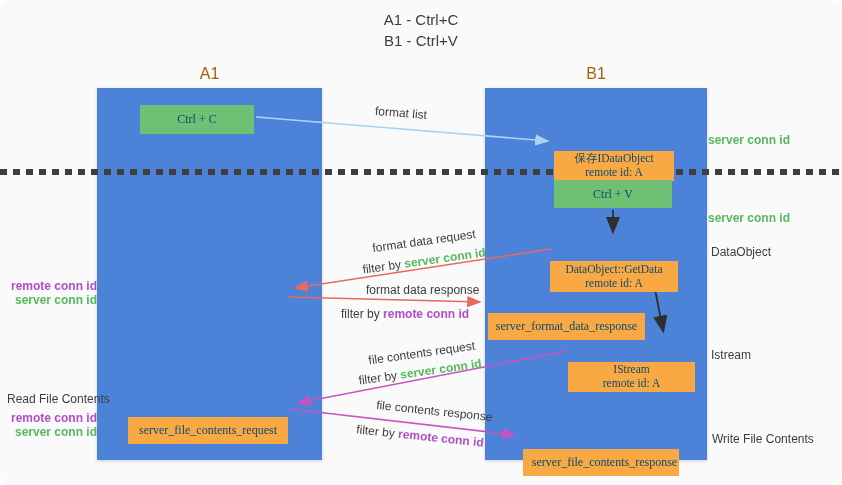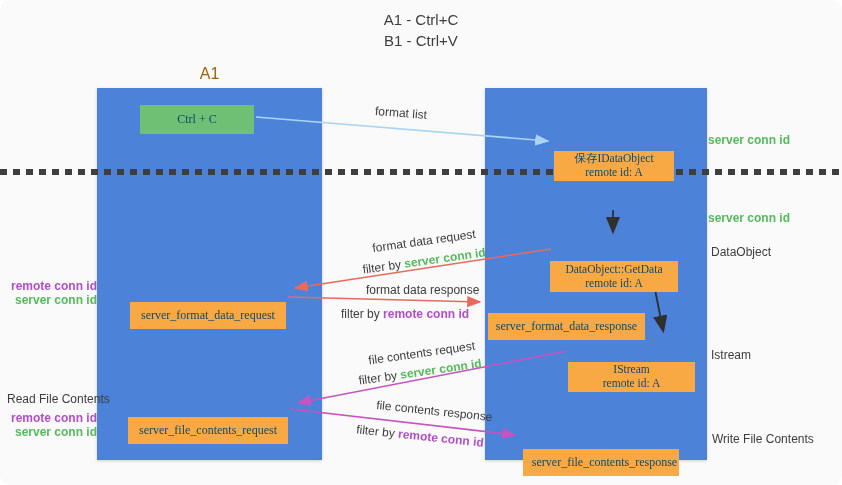--- a/index.html
+++ b/index.html
@@ -42,20 +42,21 @@
   <div class="title">
     <div>A1 - Ctrl+C</div>
     <div>B1 - Ctrl+V</div>
   </div>
 
   <div class="col-header a1">
     <div>A1</div>
     <div>remote</div>
   </div>
   <div class="col-header b1">
+    <div>B1</div>
   </div>
 
   <div class="col a1"></div>
   <div class="col b1"></div>
 
   <svg class="overlay">
     <defs>
       <marker id="m-blue" markerWidth="9" markerHeight="8" refX="8" refY="3.5" orient="auto">
         <path d="M0,0 L9,3.5 L0,7 z" fill="#a9d5f2"></path>
       </marker>
@@ -82,29 +83,29 @@
 
   <div class="box green" style="left:140px; top:105px; width:114px; height:29px;">
     <span>Ctrl + C</span>
   </div>
 
   <div class="box orange" style="left:554px; top:127px; width:120px; height:30px; font-size:11.5px;">
     <span>保存IDataObject</span>
     <span>remote id: A</span>
   </div>
 
+  <div class="box green" style="left:554px; top:180px; width:118px; height:28px;">
+    <span>Ctrl + V</span>
+  </div>
 
   <div class="box orange" style="left:550px; top:237px; width:128px; height:31px; font-size:11.5px;">
     <span>DataObject::GetData</span>
     <span>remote id: A</span>
   </div>
 
-  <div class="box orange" style="left:130px; top:278px; width:156px; height:27px;">
-    <span>server_format_data_request</span>
-  </div>
 
   <div class="box orange" style="left:488px; top:289px; width:157px; height:27px;">
     <span>server_format_data_response</span>
   </div>
 
   <div class="box orange" style="left:568px; top:338px; width:127px; height:30px; font-size:11.5px;">
     <span>IStream</span>
     <span>remote id: A</span>
   </div>
 

